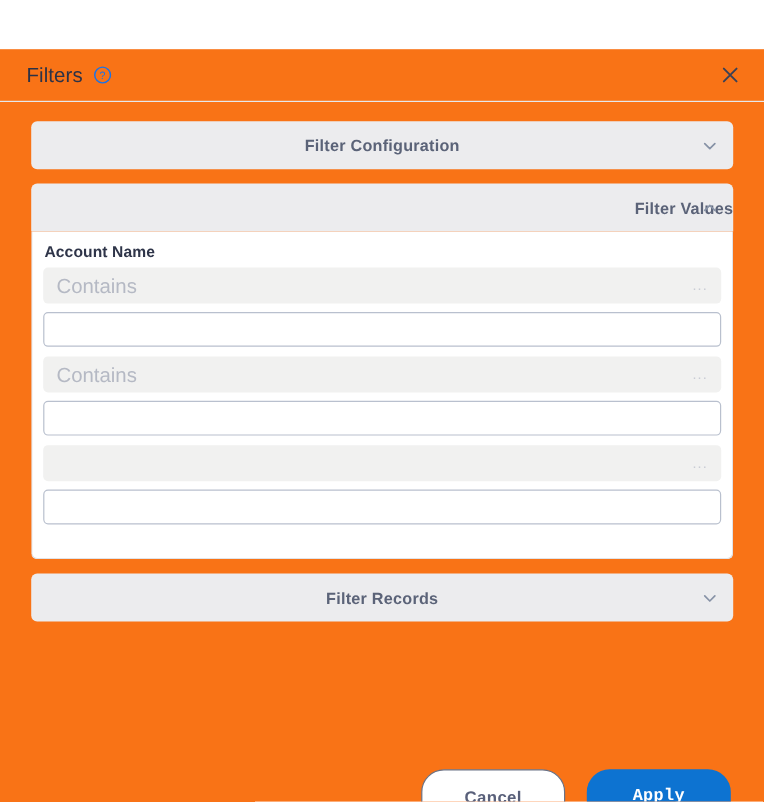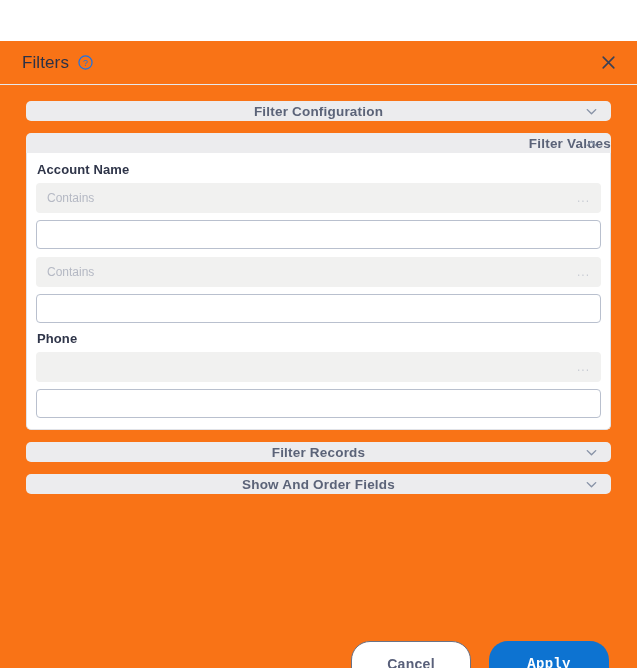--- a/index.html
+++ b/index.html
@@ -59,21 +59,21 @@
   }
 
   
   .acc {
     margin-bottom: 12px;
   }
   .acc-head {
     position: relative;
     background: #ececee;
     border-radius: 5px;
-    height: 20px;
+    height: 40px;
     display: flex;
     align-items: center;
     justify-content: center;
     cursor: pointer;
     user-select: none;
   }
   .acc-head.open {
     border-bottom-left-radius: 0;
     border-bottom-right-radius: 0;
     justify-content: flex-end;
@@ -94,21 +94,21 @@
     align-items: center;
     justify-content: center;
     color: #8792a6;
   }
 
   .acc-panel {
     border: 1px solid #e1e3e8;
     border-top: none;
     border-radius: 0 0 5px 5px;
     background: #ffffff;
-    padding: 9px 9px 11px 9px;
+    padding: 9px 9px 28px 9px;
   }
 
   
   .field { margin-bottom: 8px; }
   .field:last-child { margin-bottom: 0; }
 
   .field-label {
     font-size: 13px;
     font-weight: bold;
     color: #2f3549;
@@ -121,21 +121,21 @@
     height: 30px;
     background: #f1f1f0;
     border-radius: 4px;
     display: flex;
     align-items: center;
     padding: 0 30px 0 11px;
     cursor: pointer;
     margin-bottom: 7px;
   }
   .operator-text {
-    font-size: 12px;
+    font-size: 17px;
     color: #b5b9c4;
     line-height: 1;
   }
   .ellipsis-icon {
     position: absolute;
     right: 11px;
     top: 50%;
     transform: translateY(-50%);
     font-size: 12px;
     color: #c9ccd4;
@@ -244,21 +244,20 @@
 
         <div class="field">
           <div class="operator-box">
             <span class="operator-text">Contains</span>
             <span class="ellipsis-icon">...</span>
           </div>
           <input class="value-input" type="text" value="" style="">
         </div>
 
         <div class="field">
-          <div class="field-label">Phone</div>
           <div class="operator-box">
             <span class="operator-text"></span>
             <span class="ellipsis-icon">...</span>
           </div>
           <input class="value-input" type="text" value="" style="">
         </div>
 
       </div>
     </div>
 
@@ -266,30 +265,20 @@
       <div class="acc-head">
         <span class="acc-title">Filter Records</span>
         <span class="chev">
           <svg width="15" height="15" viewBox="0 0 16 16">
             <path d="M3.5 6 L8 10.5 L12.5 6" fill="none" stroke="#8792a6" stroke-width="1.5" stroke-linecap="round" stroke-linejoin="round"></path>
           </svg>
         </span>
       </div>
     </div>
 
-    <div class="acc">
-      <div class="acc-head">
-        <span class="acc-title">Show And Order Fields</span>
-        <span class="chev">
-          <svg width="15" height="15" viewBox="0 0 16 16">
-            <path d="M3.5 6 L8 10.5 L12.5 6" fill="none" stroke="#8792a6" stroke-width="1.5" stroke-linecap="round" stroke-linejoin="round"></path>
-          </svg>
-        </span>
-      </div>
-    </div>
 
   </div>
 
   <div class="dialog-footer">
     <button class="btn btn-cancel">Cancel</button>
     <button class="btn btn-apply" style="background: rgb(13, 115, 209);">Apply</button>
   </div>
 
 </div>
 

